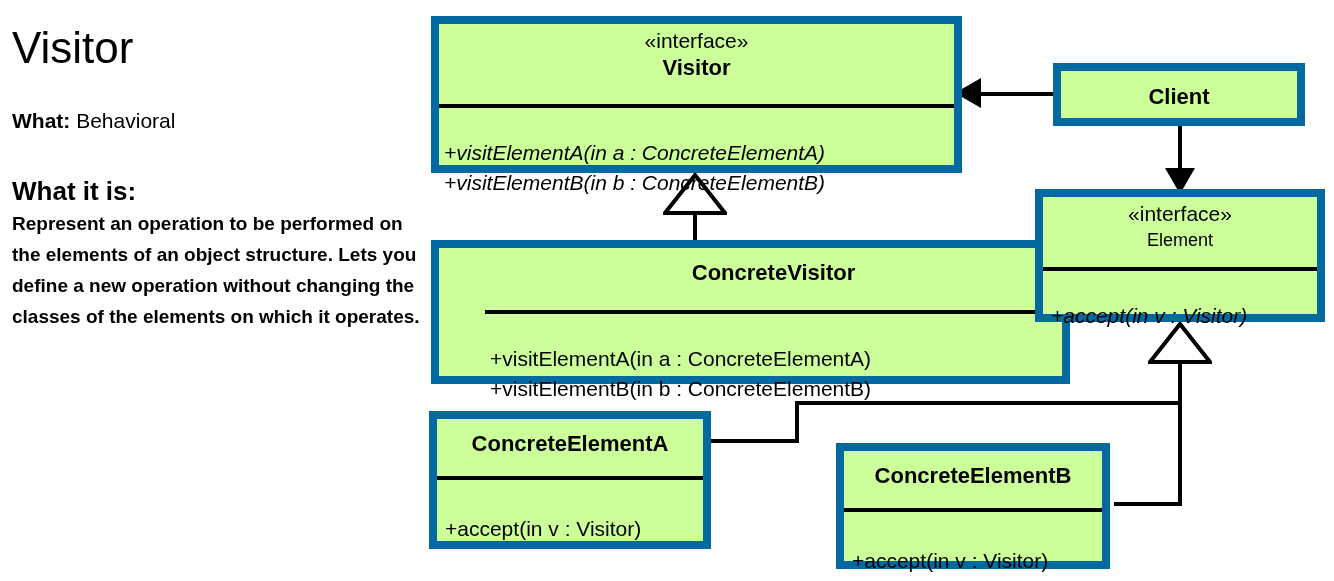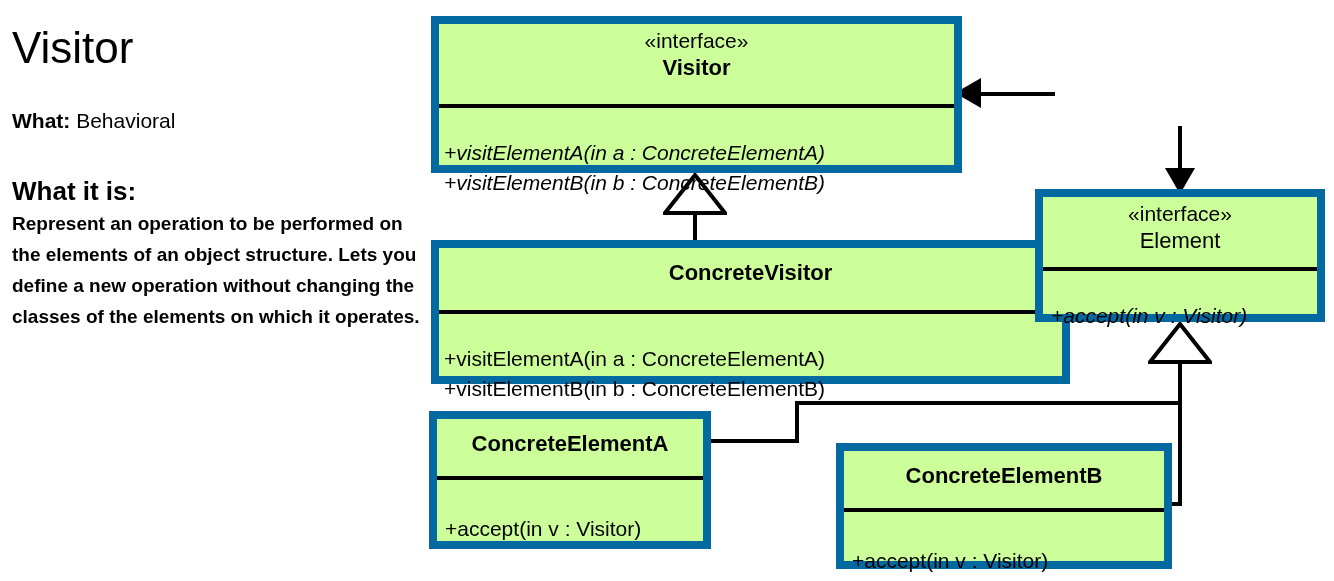--- a/index.html
+++ b/index.html
@@ -80,21 +80,21 @@
     line-height: 26px;
   }
   .uml-head .cname {
     display: block;
     font-size: 22px;
     font-weight: bold;
     line-height: 27px;
   }
   .uml-head .cname.plain {
     font-weight: normal;
-    font-size: 22px;
+    font-size: 18px;
   }
   .uml-divider {
     border-top: 4px solid #000000;
   }
   .uml-ops {
     box-sizing: border-box;
     padding: 2px 5px 4px 5px;
     margin-top: 28px;
   }
   .uml-ops .op {
@@ -172,31 +172,36 @@
       <span class="stereotype">«interface»</span>
       <span class="cname">Visitor</span>
     </div>
     <div class="uml-divider"></div>
     <div class="uml-ops">
       <span class="op abstract">+visitElementA(in a : ConcreteElementA)</span>
       <span class="op abstract">+visitElementB(in b : ConcreteElementB)</span>
     </div>
   </div>
 
-  <div class="uml-box" id="box-concrete-visitor" style="left:431px; top:240px; width:639px; height:144px;">
+  <div class="uml-box" id="box-concrete-visitor" style="left:431px; top:240px; width:639px; height:144px;padding-left:46px;">
     <div class="uml-head" style="height:62px; padding-top:11px;">
       <span class="cname">ConcreteVisitor</span>
     </div>
     <div class="uml-divider"></div>
     <div class="uml-ops">
       <span class="op">+visitElementA(in a : ConcreteElementA)</span>
       <span class="op">+visitElementB(in b : ConcreteElementB)</span>
     </div>
   </div>
 
+  <div class="uml-box" id="box-client" style="left:1053px; top:63px; width:252px; height:63px;">
+    <div class="uml-head" style="height:55px; padding-top:12px;">
+      <span class="cname">Client</span>
+    </div>
+  </div>
 
   <div class="uml-box" id="box-element" style="left:1035px; top:189px; width:290px; height:133px;">
     <div class="uml-head" style="height:70px;">
       <span class="stereotype">«interface»</span>
       <span class="cname plain">Element</span>
     </div>
     <div class="uml-divider"></div>
     <div class="uml-ops" style="padding-left:8px;">
       <span class="op abstract">+accept(in v : Visitor)</span>
     </div>
@@ -205,21 +210,21 @@
   <div class="uml-box" id="box-concrete-element-a" style="left:429px; top:411px; width:282px; height:138px;">
     <div class="uml-head" style="height:57px; padding-top:11px;">
       <span class="cname">ConcreteElementA</span>
     </div>
     <div class="uml-divider"></div>
     <div class="uml-ops" style="padding-left:8px; padding-top:6px;">
       <span class="op">+accept(in v : Visitor)</span>
     </div>
   </div>
 
-  <div class="uml-box" id="box-concrete-element-b" style="left:836px; top:443px; width:336px; height:126px;">
+  <div class="uml-box" id="box-concrete-element-b" style="left:836px; top:443px; width:274px; height:126px;">
     <div class="uml-head" style="height:57px; padding-top:11px;">
       <span class="cname">ConcreteElementB</span>
     </div>
     <div class="uml-divider"></div>
     <div class="uml-ops" style="padding-left:8px; padding-top:6px;">
       <span class="op">+accept(in v : Visitor)</span>
     </div>
   </div>
 
 </div>

